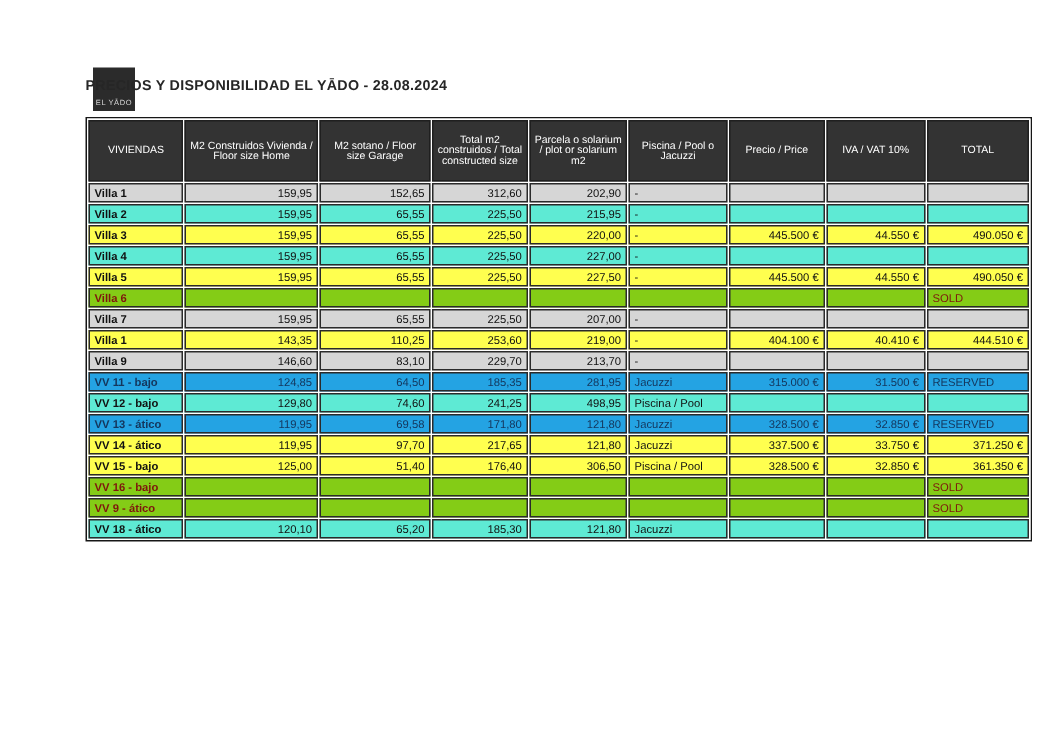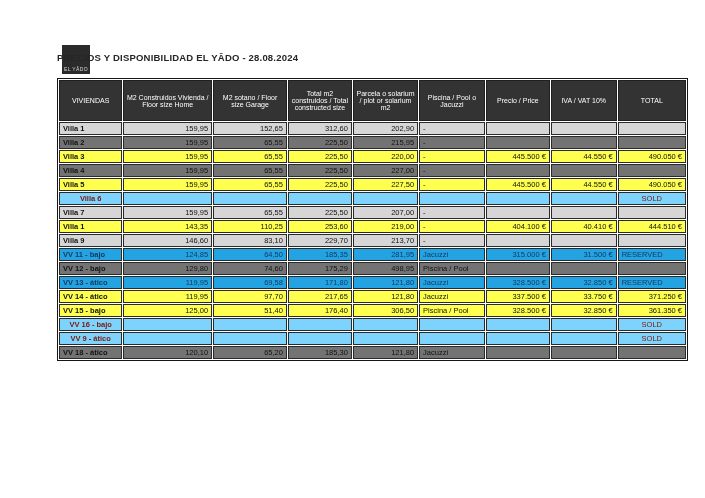--- a/index.html
+++ b/index.html
@@ -24,23 +24,23 @@
     border:1px solid #1f1f1f; overflow:hidden;
   }
   td {
     font-size:7.5px; height:11px; padding:0 3px; border:1px solid #2a2a2a;
     overflow:hidden; white-space:nowrap; color:#111111; vertical-align:middle;
   }
   td.c-label { font-weight:bold; text-align:left; }
   td.c-num   { text-align:right; }
   td.c-left  { text-align:left; }
   tr.gray td     { background:#d6d6d6; }
-  tr.white td    { background:#737373; }
+  tr.white td    { background:#5eead4; }
   tr.yellow td   { background:#ffff4f; }
-  tr.sold td     { background:#7dd3fc; color:#7e170d;text-align:center; }
+  tr.sold td     { background:#84cc16; color:#7e170d; }
   tr.reserved td { background:#24a3e3; color:#14365c; }
 </style>
 </head>
 <body>
 
 <div class="logo">
   <span>EL YĀDO</span>
 </div>
 
 <div class="title">PRECIOS Y DISPONIBILIDAD EL YĀDO - 28.08.2024</div>
@@ -179,21 +179,21 @@
           <td class="c-num">281,95</td>
           <td class="c-left">Jacuzzi</td>
           <td class="c-num">315.000 €</td>
           <td class="c-num">31.500 €</td>
           <td class="c-left">RESERVED</td>
         </tr>
         <tr class="white">
           <td class="c-label">VV 12 - bajo</td>
           <td class="c-num">129,80</td>
           <td class="c-num">74,60</td>
-          <td class="c-num">175,29</td>
+          <td class="c-num">241,25</td>
           <td class="c-num">498,95</td>
           <td class="c-left">Piscina / Pool</td>
           <td class="c-num"></td>
           <td class="c-num"></td>
           <td class="c-num"></td>
         </tr>
         <tr class="reserved">
           <td class="c-label">VV 13 - ático</td>
           <td class="c-num">119,95</td>
           <td class="c-num">69,58</td>

